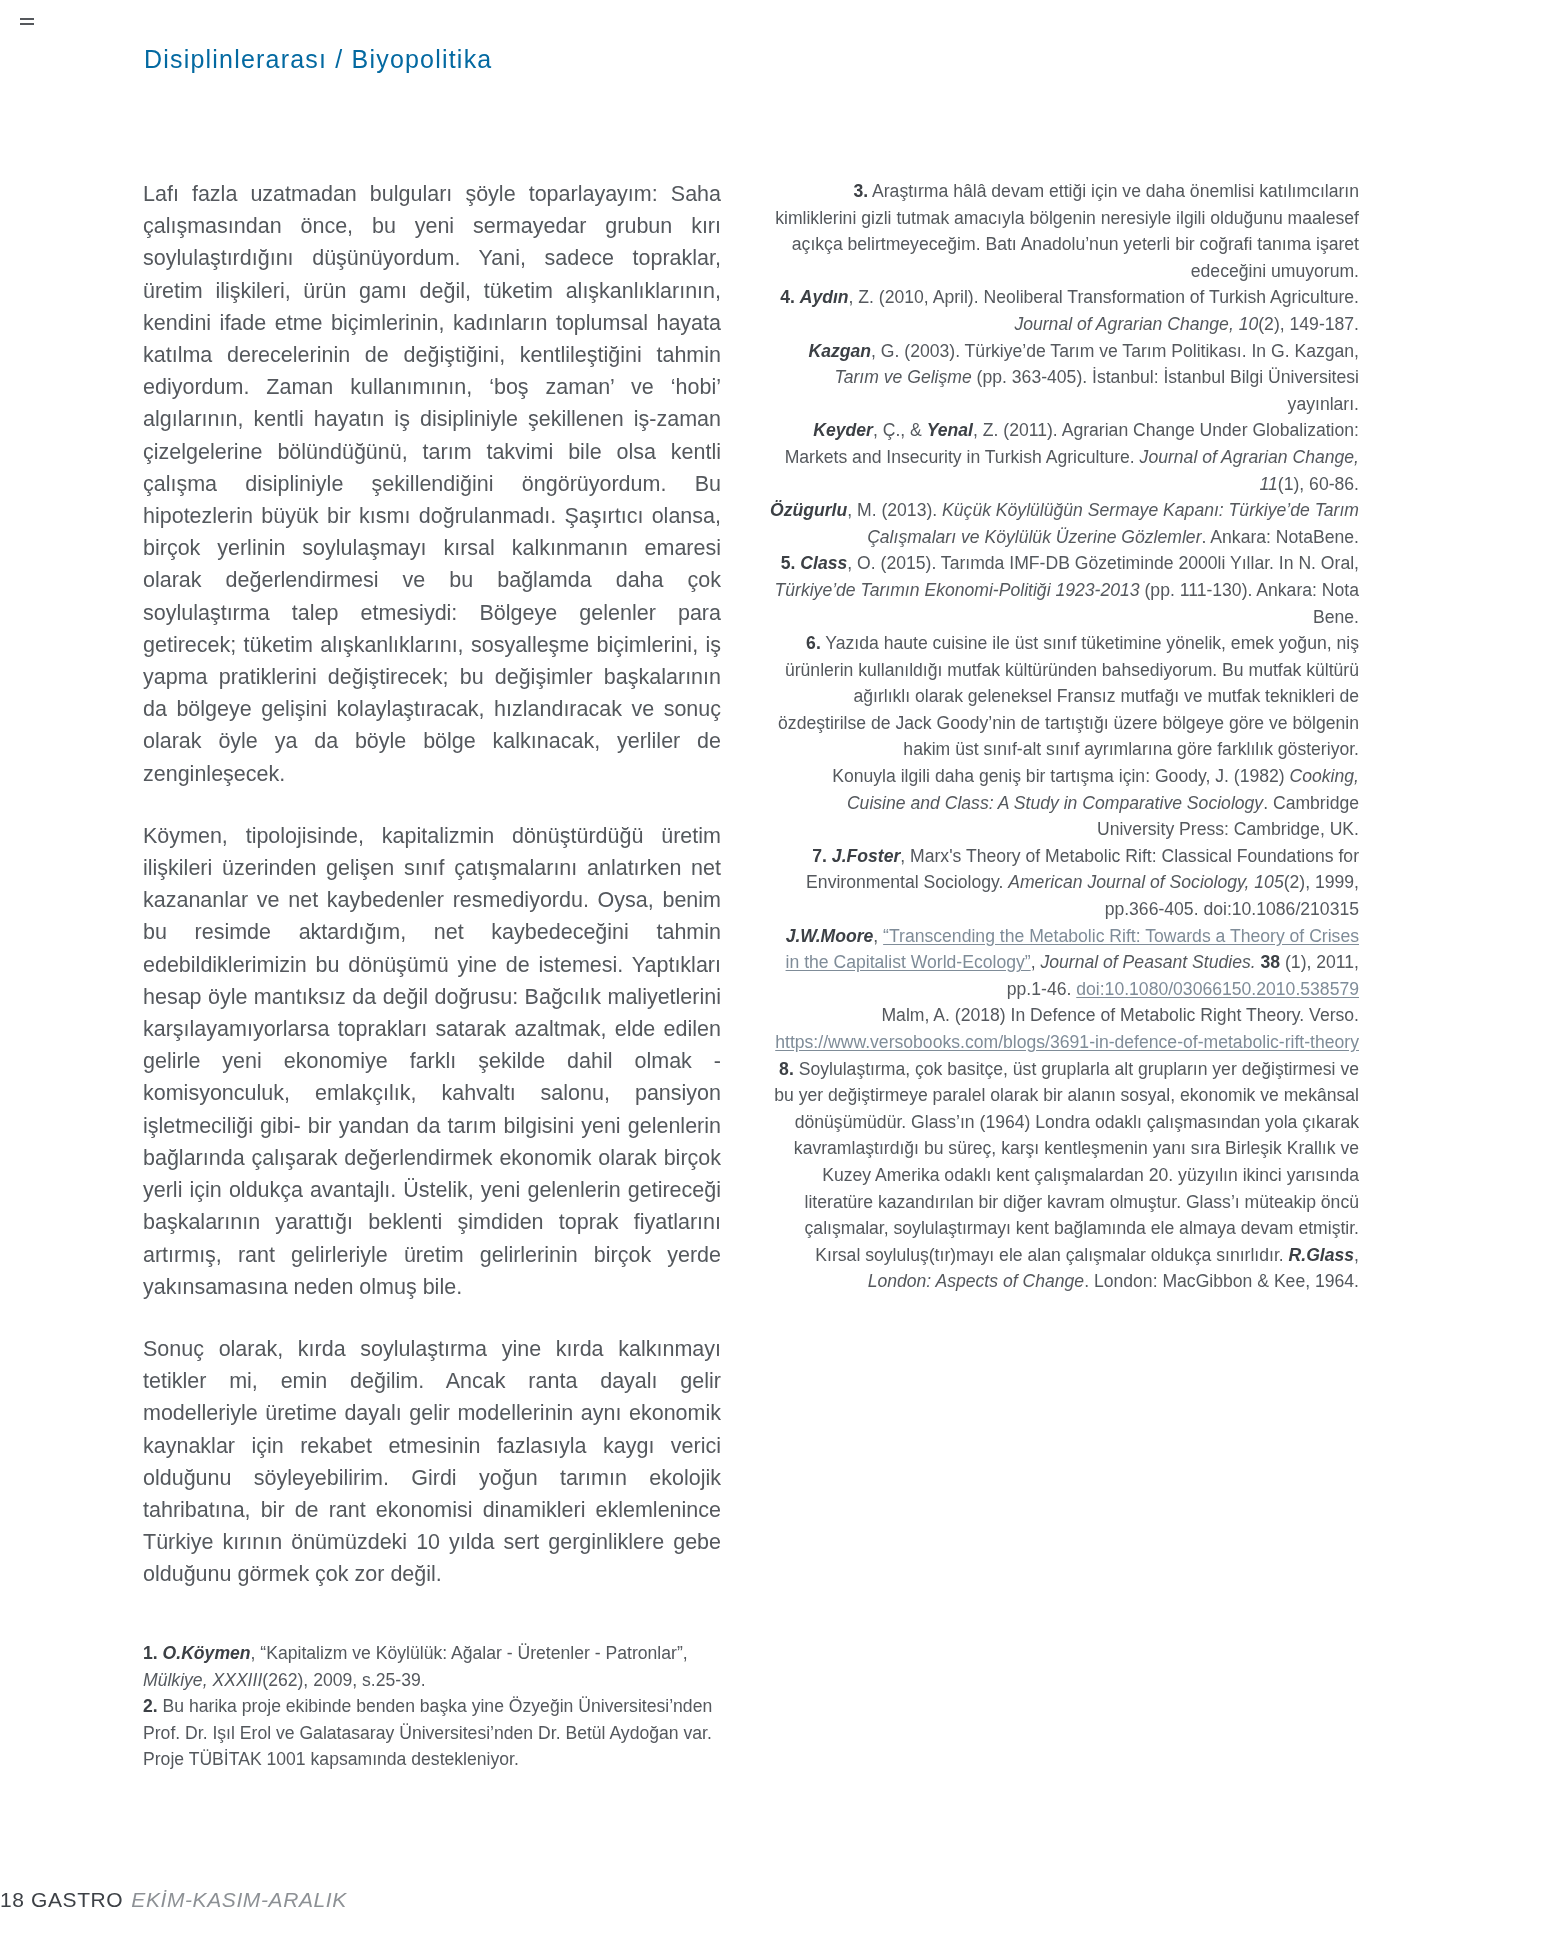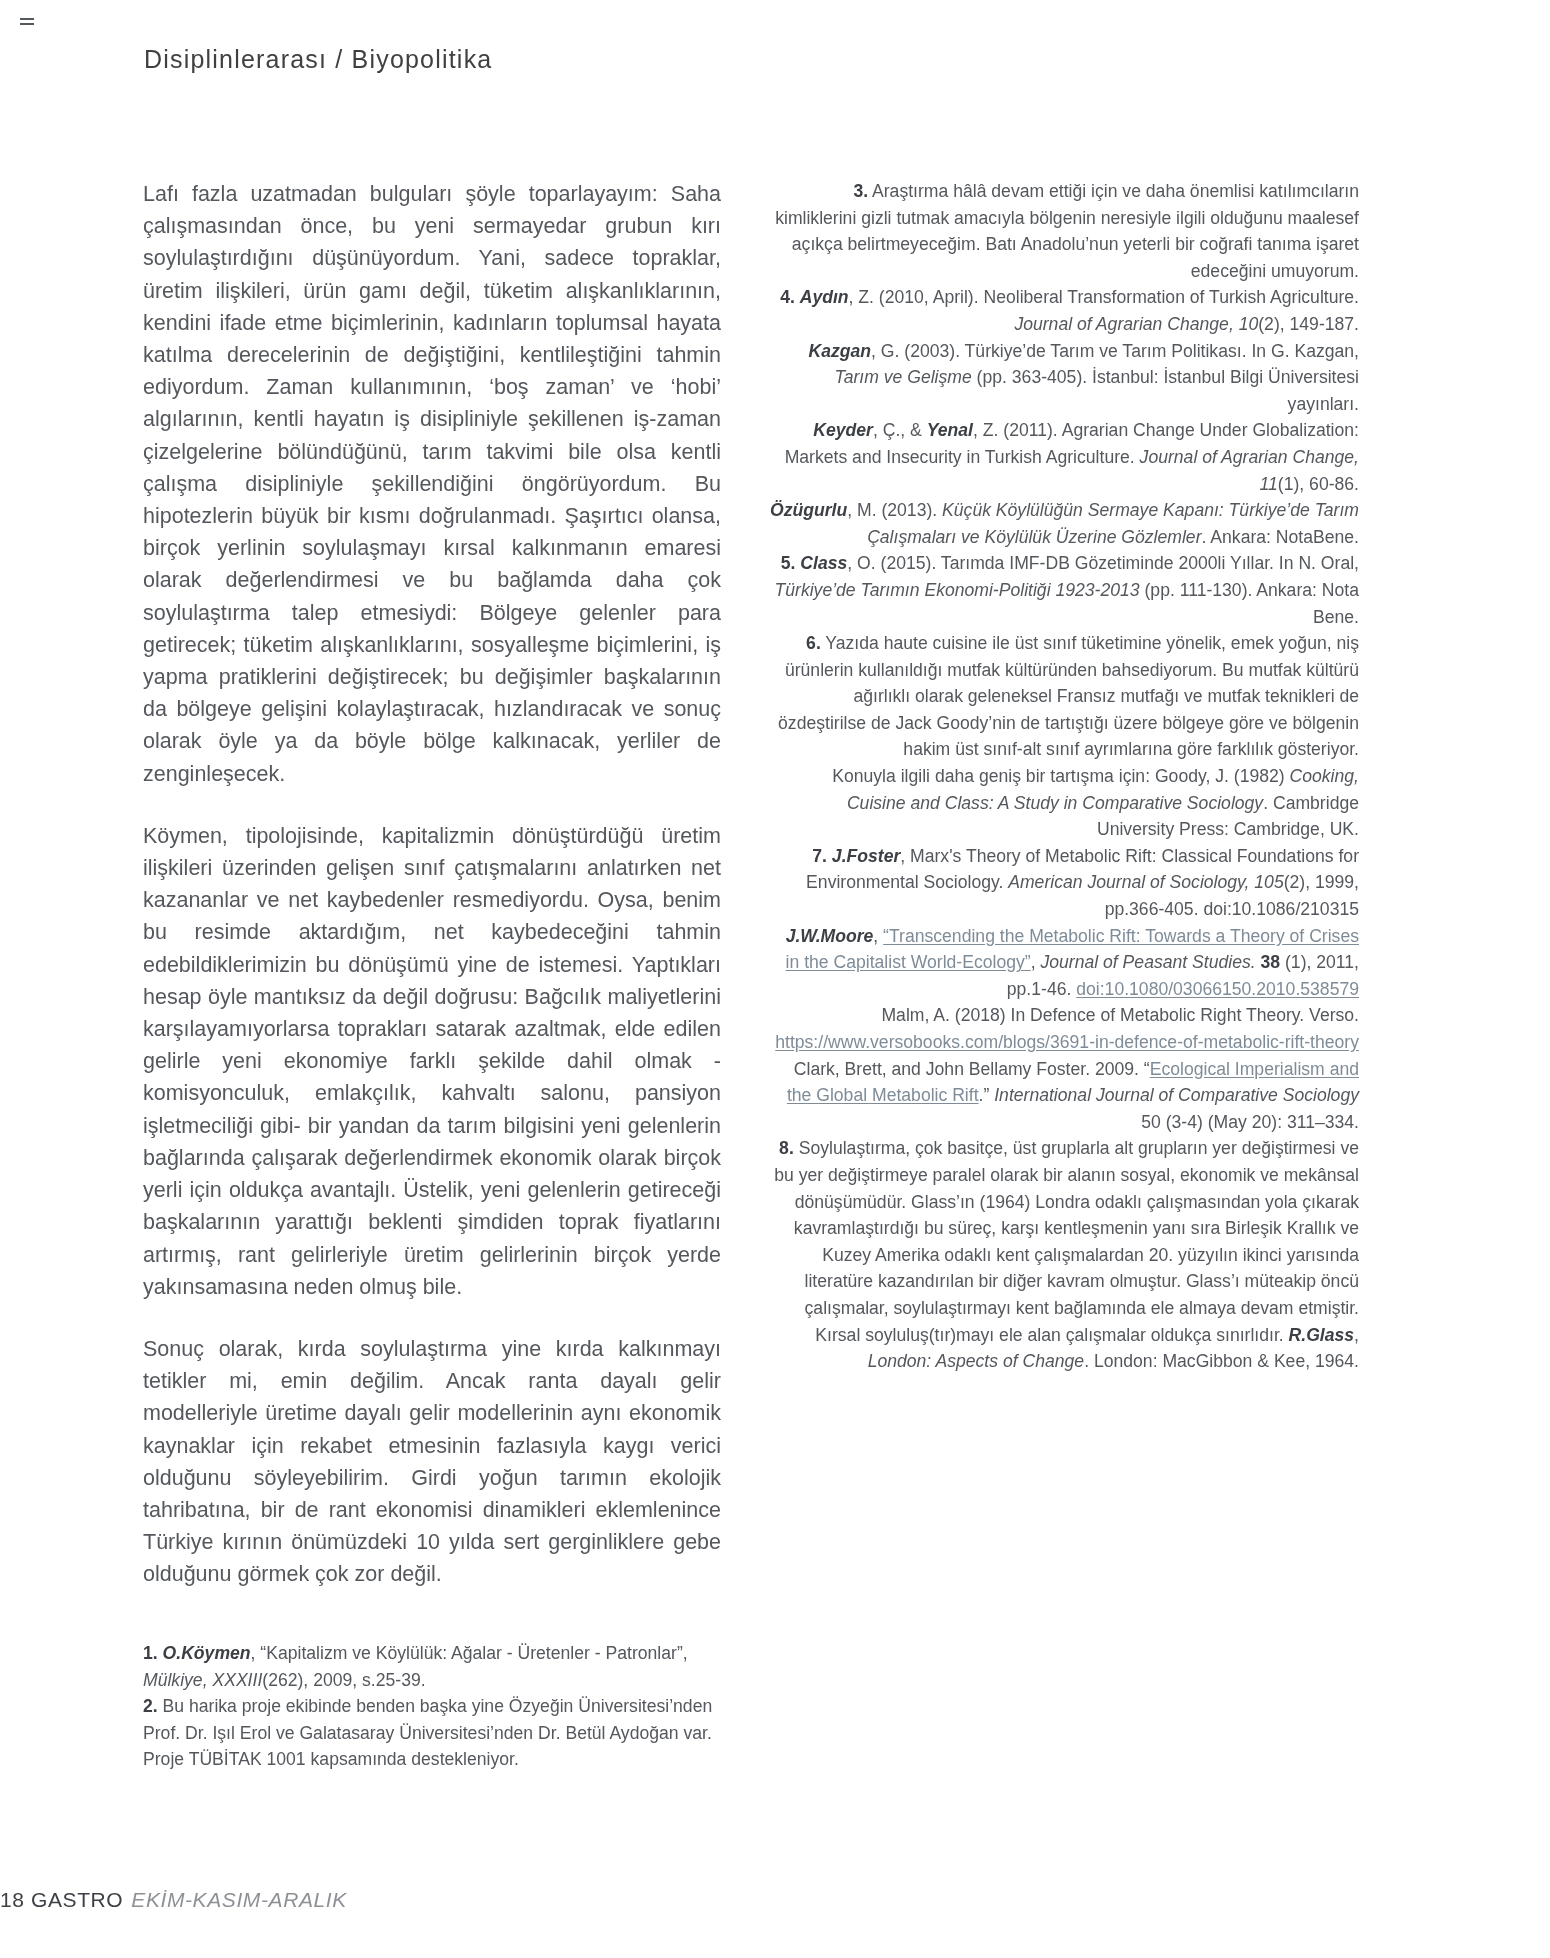--- a/index.html
+++ b/index.html
@@ -32,21 +32,21 @@
     margin-bottom: 3px;
   }
 
   
   .running-head {
     position: absolute;
     left: 144px;
     top: 45px;
     font-size: 25px;
     letter-spacing: 1.2px;
-    color: #404040;
+    color: #0369a1;
     font-weight: 400;
     white-space: nowrap;
   }
 
   
   .page-grid {
     position: absolute;
     left: 143px;
     top: 178px;
     width: 1260px;
@@ -151,21 +151,20 @@
         <div class="note-line"><b>4. </b><span class="bi">Aydın</span><span>, Z. (2010, April). Neoliberal Transformation of Turkish Agriculture. </span><i>Journal of Agrarian Change, 10</i><span>(2), 149-187.</span></div>
         <div class="note-line"><span class="bi">Kazgan</span><span>, G. (2003). Türkiye’de Tarım ve Tarım Politikası. In G. Kazgan, </span><i>Tarım ve Gelişme</i><span> (pp. 363-405). İstanbul: İstanbul Bilgi Üniversitesi yayınları.</span></div>
         <div class="note-line"><span class="bi">Keyder</span><span>, Ç., &amp; </span><span class="bi">Yenal</span><span>, Z. (2011). Agrarian Change Under Globalization: Markets and Insecurity in Turkish Agriculture. </span><i>Journal of Agrarian Change, 11</i><span>(1), 60-86.</span></div>
         <div class="note-line"><span class="bi">Özügurlu</span><span>, M. (2013). </span><i>Küçük Köylülüğün Sermaye Kapanı: Türkiye’de Tarım Çalışmaları ve Köylülük Üzerine Gözlemler</i><span>. Ankara: NotaBene.</span></div>
         <div class="note-line"><b>5. </b><span class="bi">Class</span><span>, O. (2015). Tarımda IMF-DB Gözetiminde 2000li Yıllar. In N. Oral, </span><i>Türkiye’de Tarımın Ekonomi-Politiği 1923-2013</i><span> (pp. 111-130). Ankara: Nota Bene.</span></div>
         <div class="note-line"><b>6.</b><span> Yazıda haute cuisine ile üst sınıf tüketimine yönelik, emek yoğun, niş ürünlerin kullanıldığı mutfak kültüründen bahsediyorum. Bu mutfak kültürü ağırlıklı olarak geleneksel Fransız mutfağı ve mutfak teknikleri de özdeştirilse de Jack Goody’nin de tartıştığı üzere bölgeye göre ve bölgenin hakim üst sınıf-alt sınıf ayrımlarına göre farklılık gösteriyor.</span></div>
         <div class="note-line"><span>Konuyla ilgili daha geniş bir tartışma için: Goody, J. (1982) </span><i>Cooking, Cuisine and Class: A Study in Comparative Sociology</i><span>. Cambridge University Press: Cambridge, UK.</span></div>
         <div class="note-line"><b>7. </b><span class="bi">J.Foster</span><span>, Marx's Theory of Metabolic Rift: Classical Foundations for Environmental Sociology. </span><i>American Journal of Sociology, 105</i><span>(2), 1999, pp.366-405. doi:10.1086/210315</span></div>
         <div class="note-line"><span class="bi">J.W.Moore</span><span>, </span><a class="link">“Transcending the Metabolic Rift: Towards a Theory of Crises in the Capitalist World-Ecology”</a><span>, </span><i>Journal of Peasant Studies. </i><b>38</b><span> (1), 2011, pp.1-46. </span><a class="link">doi:10.1080/03066150.2010.538579</a></div>
         <div class="note-line"><span>Malm, A. (2018) In Defence of Metabolic Right Theory. Verso. </span><a class="link">https://www.versobooks.com/blogs/3691-in-defence-of-metabolic-rift-theory</a></div>
-        <div class="note-line"><span>Clark, Brett, and John Bellamy Foster. 2009. “</span><a class="link">Ecological Imperialism and the Global Metabolic Rift</a><span>.” </span><i>International Journal of Comparative Sociology</i><span> 50 (3-4) (May 20): 311–334.</span></div>
         <div class="note-line"><b>8.</b><span> Soylulaştırma, çok basitçe, üst gruplarla alt grupların yer değiştirmesi ve bu yer değiştirmeye paralel olarak bir alanın sosyal, ekonomik ve mekânsal dönüşümüdür. Glass’ın (1964) Londra odaklı çalışmasından yola çıkarak kavramlaştırdığı bu süreç, karşı kentleşmenin yanı sıra Birleşik Krallık ve Kuzey Amerika odaklı kent çalışmalardan 20. yüzyılın ikinci yarısında literatüre kazandırılan bir diğer kavram olmuştur. Glass’ı müteakip öncü çalışmalar, soylulaştırmayı kent bağlamında ele almaya devam etmiştir. Kırsal soyluluş(tır)mayı ele alan çalışmalar oldukça sınırlıdır. </span><span class="bi">R.Glass</span><span>, </span><i>London: Aspects of Change</i><span>. London: MacGibbon &amp; Kee, 1964.</span></div>
       </div>
   </div>
 
 </div>
 
 <div class="footnotes">
   <div id="footnote-list">
       <div class="note-line"><b>1.</b><span class="bi"> O.Köymen</span><span>, “Kapitalizm ve Köylülük: Ağalar - Üretenler - Patronlar”, </span><i>Mülkiye, XXXIII</i><span>(262), 2009, s.25-39.</span></div>
       <div class="note-line"><b>2.</b><span> Bu harika proje ekibinde benden başka yine Özyeğin Üniversitesi’nden Prof. Dr. Işıl Erol ve Galatasaray Üniversitesi’nden Dr. Betül Aydoğan var. Proje TÜBİTAK 1001 kapsamında destekleniyor.</span></div>

